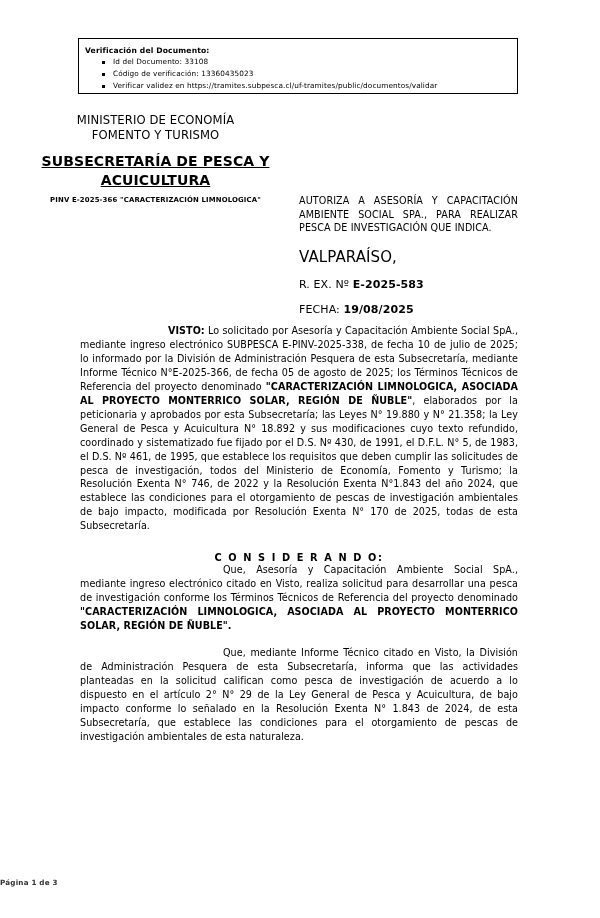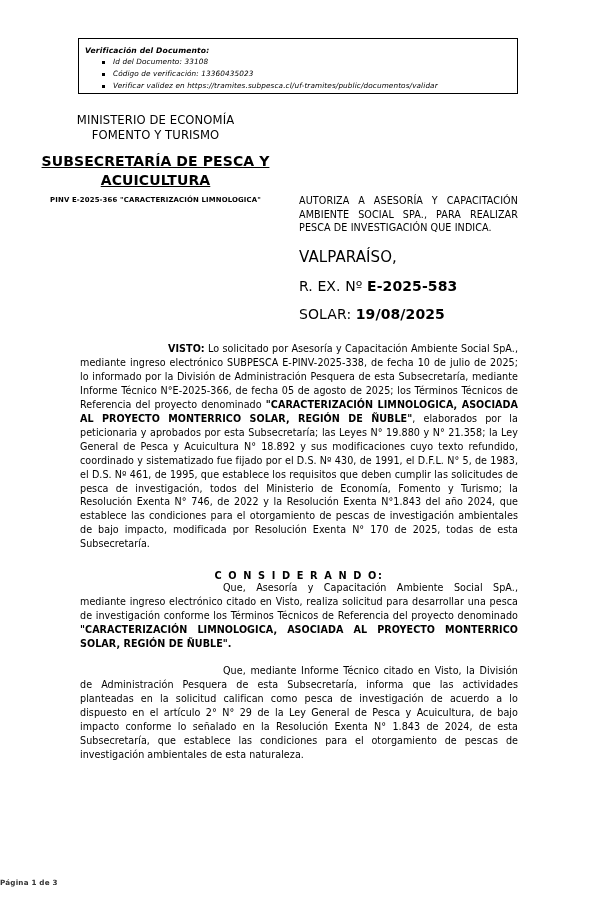--- a/index.html
+++ b/index.html
@@ -23,21 +23,20 @@
     left: 78px;
     top: 38px;
     width: 440px;
     height: 56px;
     border: 1px solid #000000;
     box-sizing: border-box;
     overflow: hidden;
   }
   .verif-inner {
     padding: 7px 0 18px 6px;
-    font-style: italic;
   }
   .verif-title {
     font-size: 7.6px;
     font-weight: bold;
     letter-spacing: 0.15px;
     line-height: 1.25;
   }
   .verif-list {
     margin: 1px 0 0 0;
     padding: 0 0 0 28px;
@@ -103,30 +102,30 @@
     text-align-last: left;
     letter-spacing: 0.1px;
   }
   .valparaiso {
     margin-top: 13px;
     font-size: 15px;
     letter-spacing: 0.1px;
   }
   .resline {
     margin-top: 12px;
-    font-size: 14px;
+    font-size: 11px;
     letter-spacing: 0.1px;
   }
   .resline b { font-weight: bold; }
 
   
   .body-block {
     position: absolute;
     left: 80px;
-    top: 342px;
+    top: 324px;
     width: 438px;
   }
   .para {
     font-size: 9.6px;
     line-height: 1.455;
     text-align: justify;
     text-align-last: left;
     letter-spacing: 0.05px;
     margin: 0;
   }
@@ -183,21 +182,21 @@
       <div>SUBSECRETARÍA DE PESCA Y</div>
       <div>ACUICULTURA</div>
     </div>
     <div class="pinv">PINV E-2025-366 "CARACTERIZACIÓN LIMNOLOGICA"</div>
   </div>
 
   <div class="right-col">
     <div class="authorizes">AUTORIZA A ASESORÍA Y CAPACITACIÓN AMBIENTE SOCIAL SPA., PARA REALIZAR PESCA DE INVESTIGACIÓN QUE INDICA.</div>
     <div class="valparaiso">VALPARAÍSO,</div>
     <div class="resline"><span>R. EX. Nº </span><b>E-2025-583</b></div>
-    <div class="resline"><span>SOLAR: </span><b>19/08/2025</b></div>
+    <div class="resline"><span>FECHA: </span><b>19/08/2025</b></div>
   </div>
 
   <div class="body-block">
 
     <p class="para"><span class="lead-sp"></span><b>VISTO:</b><span> Lo solicitado por Asesoría y Capacitación Ambiente Social SpA., mediante ingreso electrónico SUBPESCA E-PINV-2025-338, de fecha 10 de julio de 2025; lo informado por la División de Administración Pesquera de esta Subsecretaría, mediante Informe Técnico N°E-2025-366, de fecha 05 de agosto de 2025; los Términos Técnicos de Referencia del proyecto denominado </span><b>"CARACTERIZACIÓN LIMNOLOGICA, ASOCIADA AL PROYECTO MONTERRICO SOLAR, REGIÓN DE ÑUBLE"</b><span>, elaborados por la peticionaria y aprobados por esta Subsecretaría; las Leyes N° 19.880 y N° 21.358; la Ley General de Pesca y Acuicultura N° 18.892 y sus modificaciones cuyo texto refundido, coordinado y sistematizado fue fijado por el D.S. Nº 430, de 1991, el D.F.L. N° 5, de 1983, el D.S. Nº 461, de 1995, que establece los requisitos que deben cumplir las solicitudes de pesca de investigación, todos del Ministerio de Economía, Fomento y Turismo; la Resolución Exenta N° 746, de 2022 y la Resolución Exenta N°1.843 del año 2024, que establece las condiciones para el otorgamiento de pescas de investigación ambientales de bajo impacto, modificada por Resolución Exenta N° 170 de 2025, todas de esta Subsecretaría.</span></p>
 
     <div class="considerando">C O N S I D E R A N D O:</div>
 
     <p class="para"><span class="lead-sp-wide"></span><span>Que, Asesoría y Capacitación Ambiente Social SpA., mediante ingreso electrónico citado en Visto, realiza solicitud para desarrollar una pesca de investigación conforme los Términos Técnicos de Referencia del proyecto denominado </span><b>"CARACTERIZACIÓN LIMNOLOGICA, ASOCIADA AL PROYECTO MONTERRICO SOLAR, REGIÓN DE ÑUBLE".</b></p>
 

